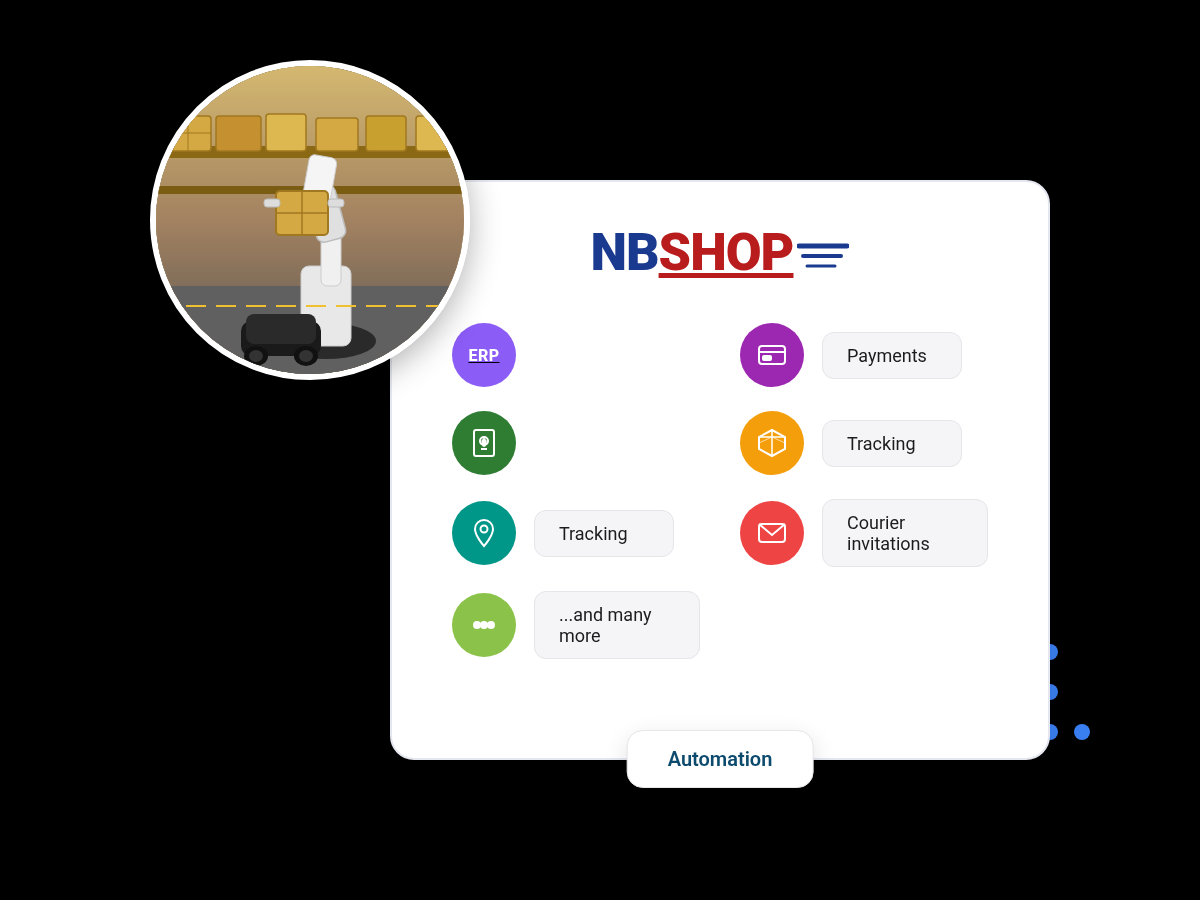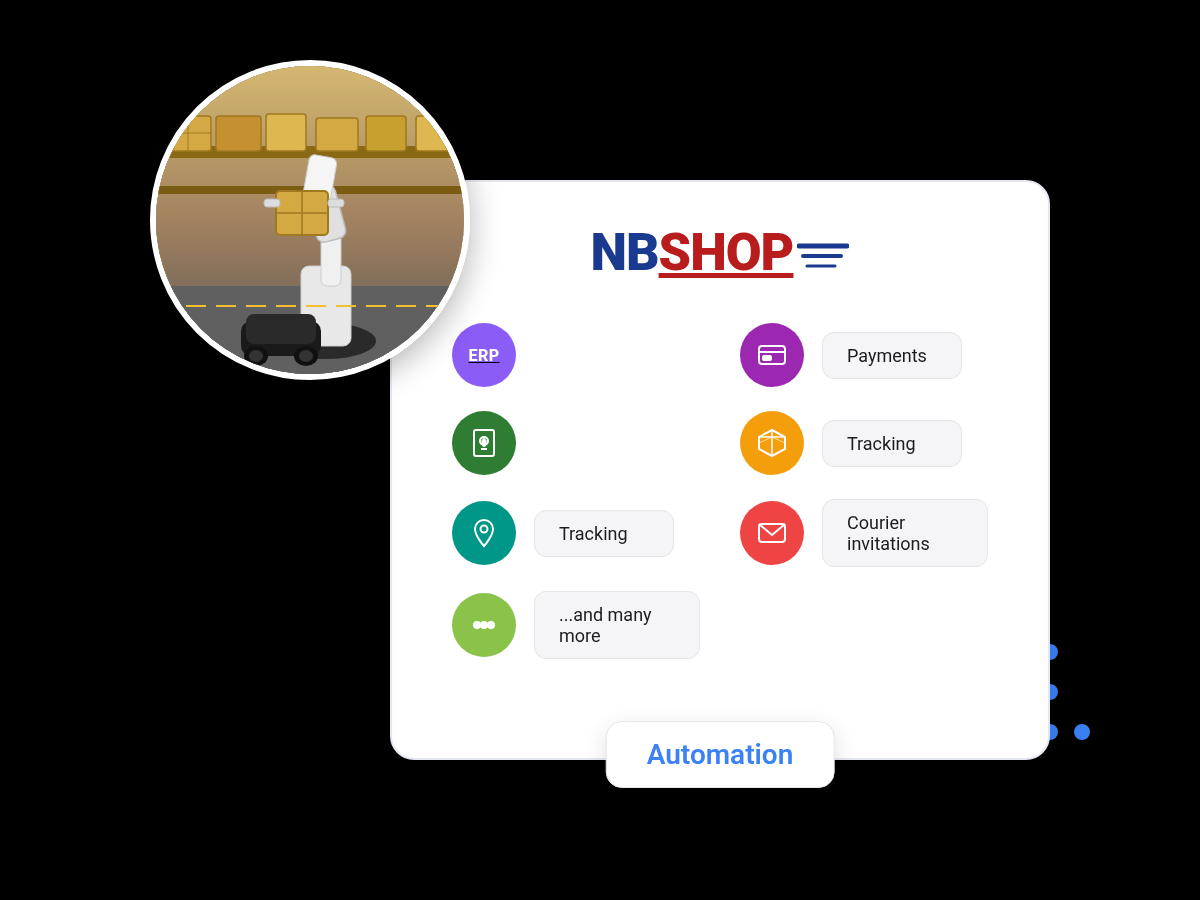--- a/index.html
+++ b/index.html
@@ -138,23 +138,23 @@
       transform: translateX(-50%);
       background: #fff;
       border-radius: 16px;
       padding: 16px 40px;
       box-shadow: 0 8px 24px rgba(0,0,0,0.12);
       border: 1.5px solid #e5e5ea;
       z-index: 20;
     }
 
     .automation-text {
-      font-size: 28px;
+      font-size: 20px;
       font-weight: 600;
-      color: #3b82f6;
+      color: #0c4a6e;
     }
 
     
     .dots-container {
       position: absolute;
       right: -40px;
       bottom: 100px;
       display: flex;
       flex-direction: column;
       gap: 24px;

